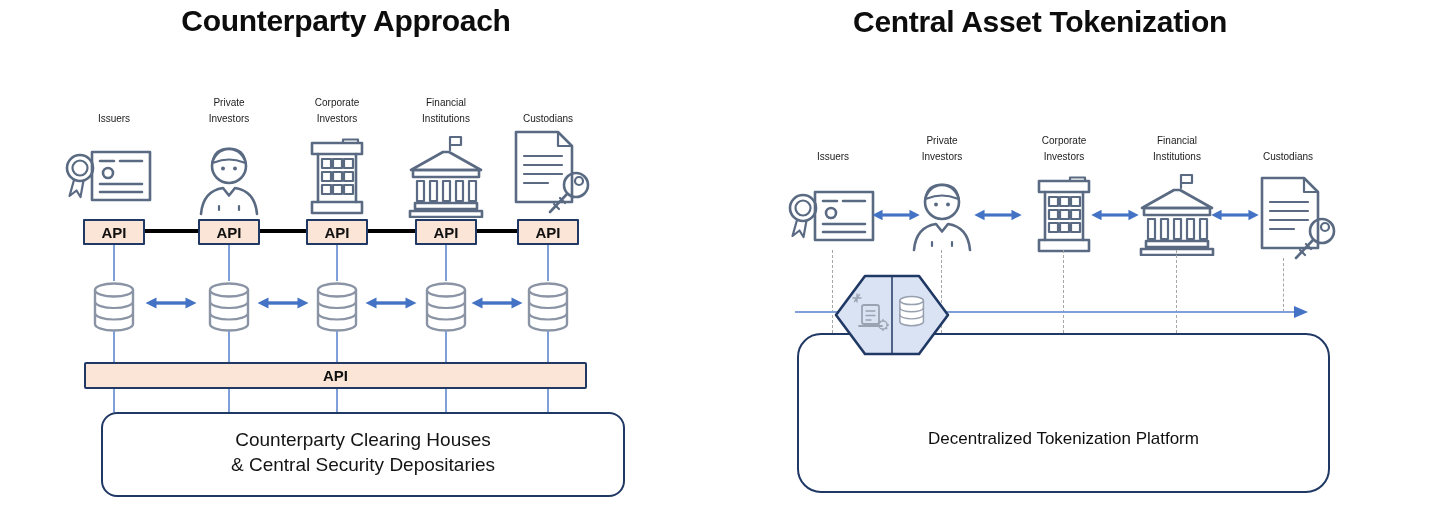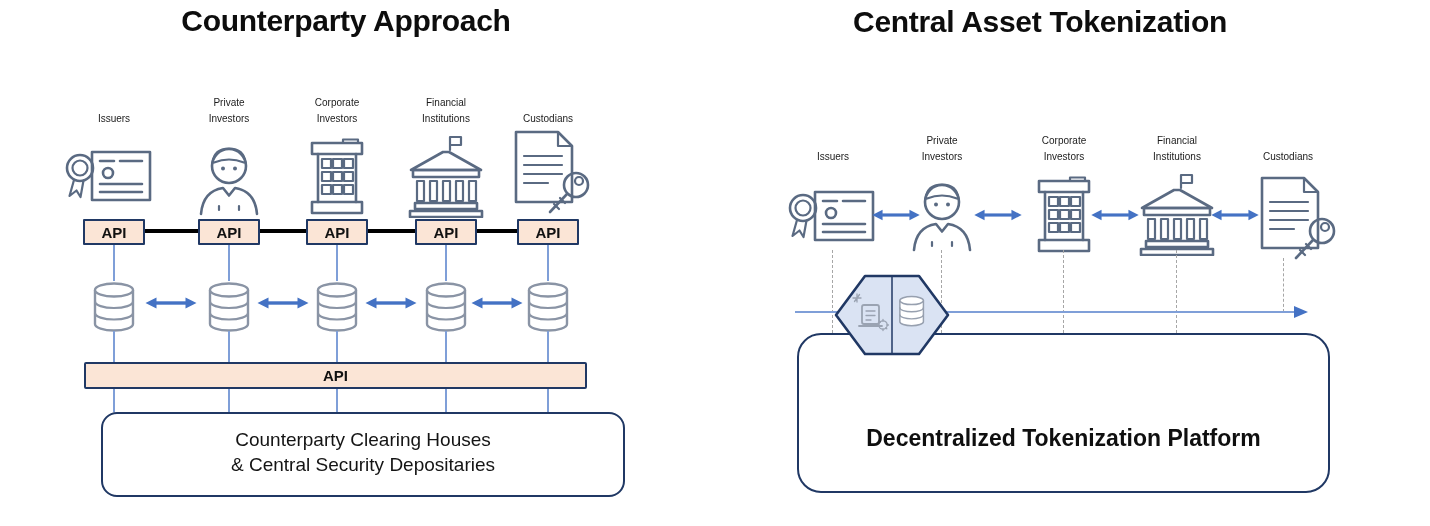--- a/index.html
+++ b/index.html
@@ -42,22 +42,22 @@
   }
   .big-box{
     position:absolute;box-sizing:border-box;background:#fff;
     border:2.6px solid var(--outline-navy,#203864);z-index:2;
   }
   .clearing-text{
     margin-top:13px;text-align:center;font-size:19px;line-height:25px;
     font-weight:500;color:#141414;white-space:pre-line;
   }
   .platform-text{
-    margin-top:90px;text-align:center;font-size:23px;line-height:27px;
-    font-weight:700;color:#0f0f0f;white-space:nowrap;
+    margin-top:90px;text-align:center;font-size:17px;line-height:27px;
+    font-weight:400;color:#0f0f0f;white-space:nowrap;
   }
   .token-label{
     position:absolute;font-size:15.5px;line-height:19.5px;font-weight:500;color:#141414;
     text-align:center;white-space:pre-line;z-index:5;
   }
   .hexsvg{position:absolute;z-index:4;}
   .long-arrow-line{position:absolute;height:1.8px;background:var(--connector-blue,#7f9fd8);z-index:1;}
   .long-arrow-head{
     position:absolute;width:0;height:0;z-index:1;
     border-left:14px solid var(--arrow-blue,#4472c4);

